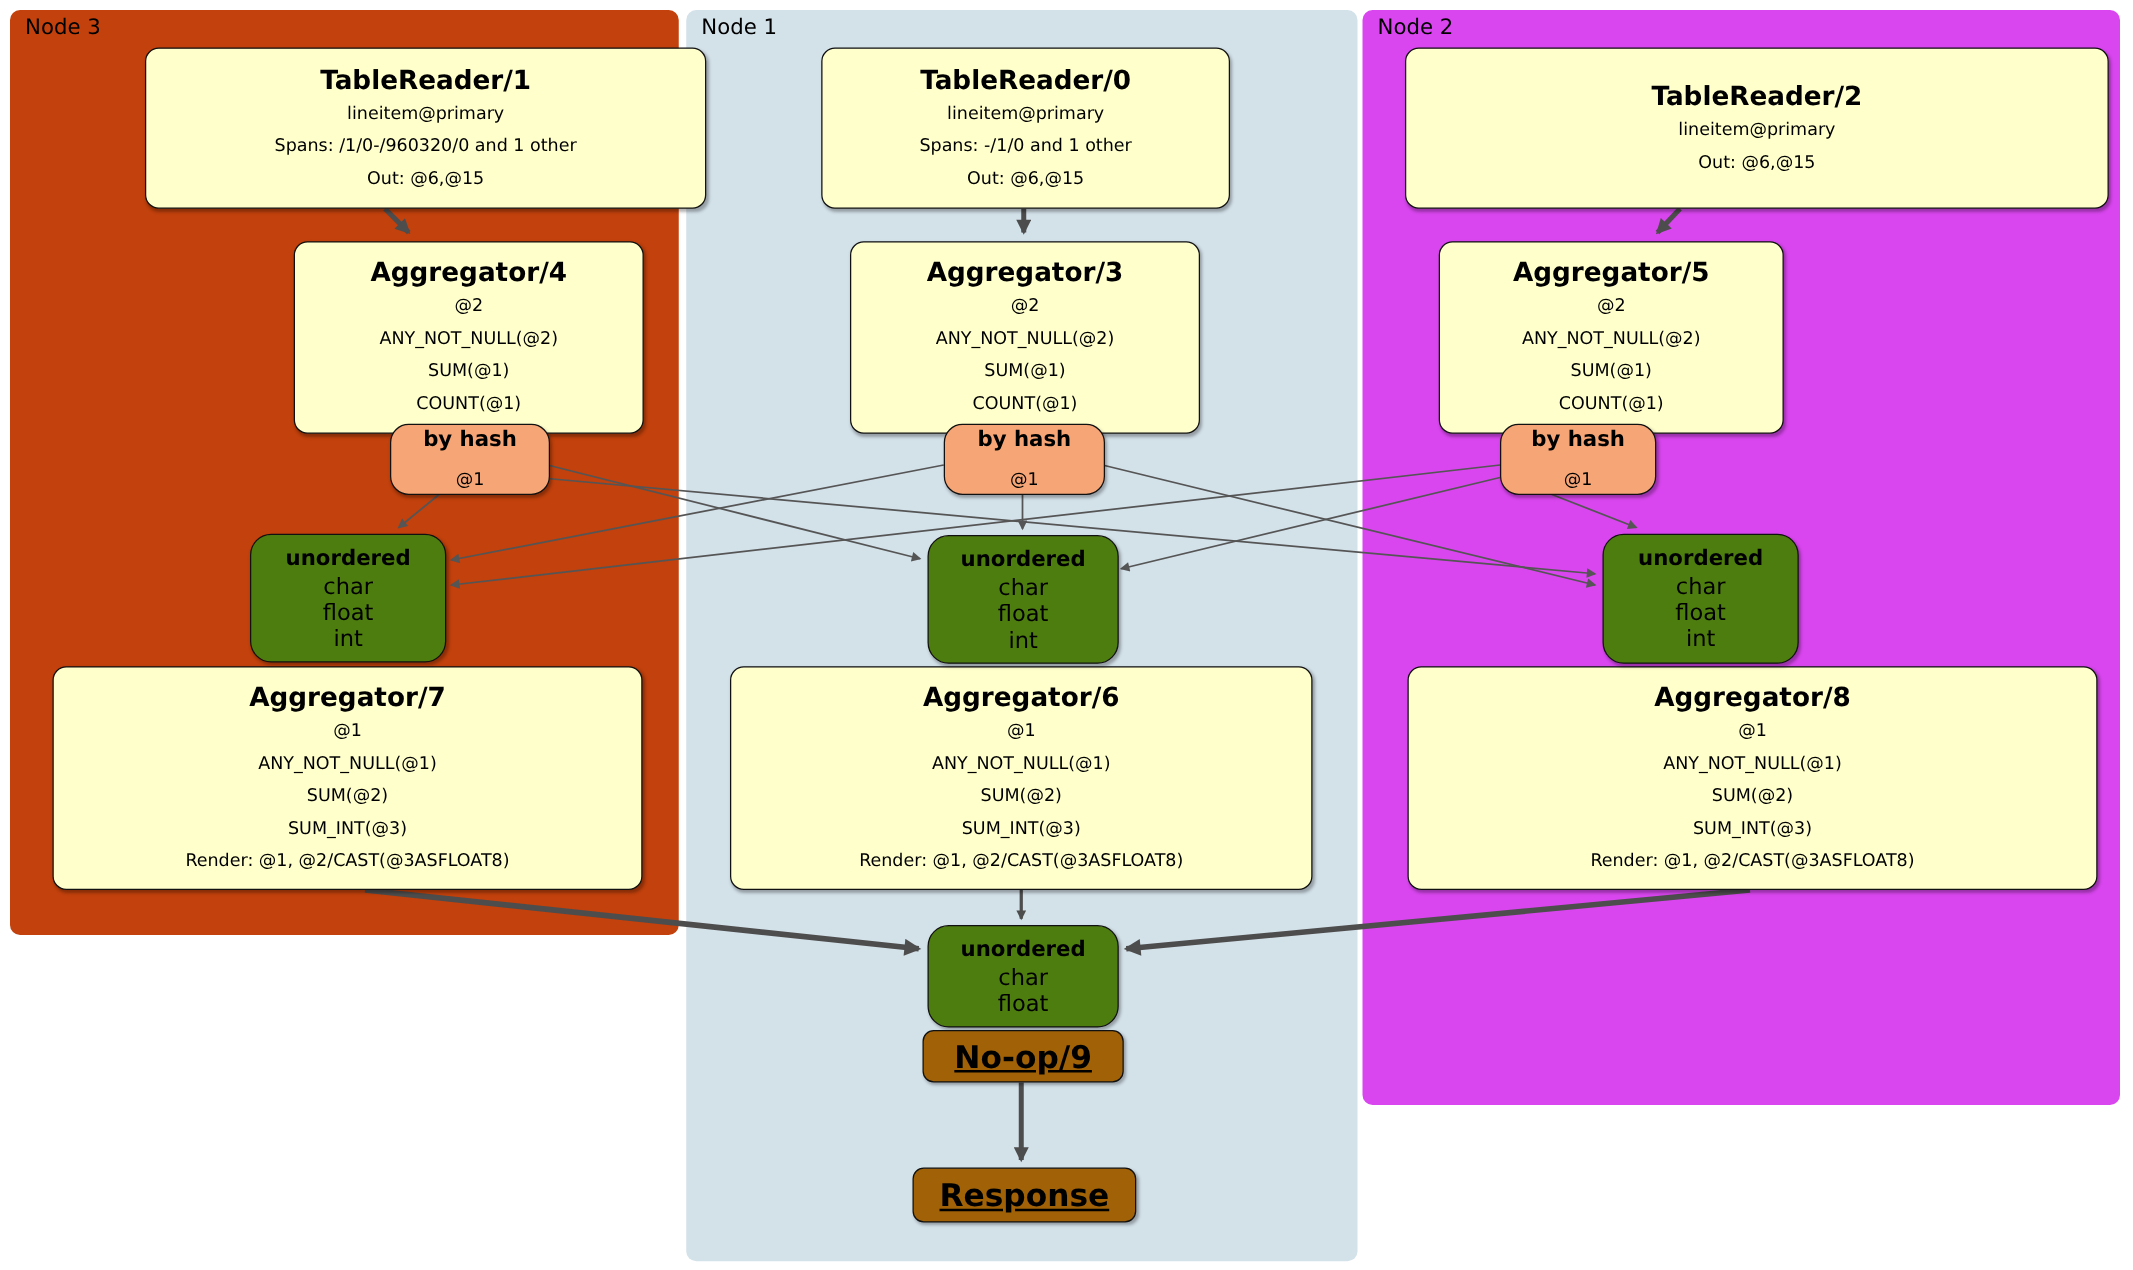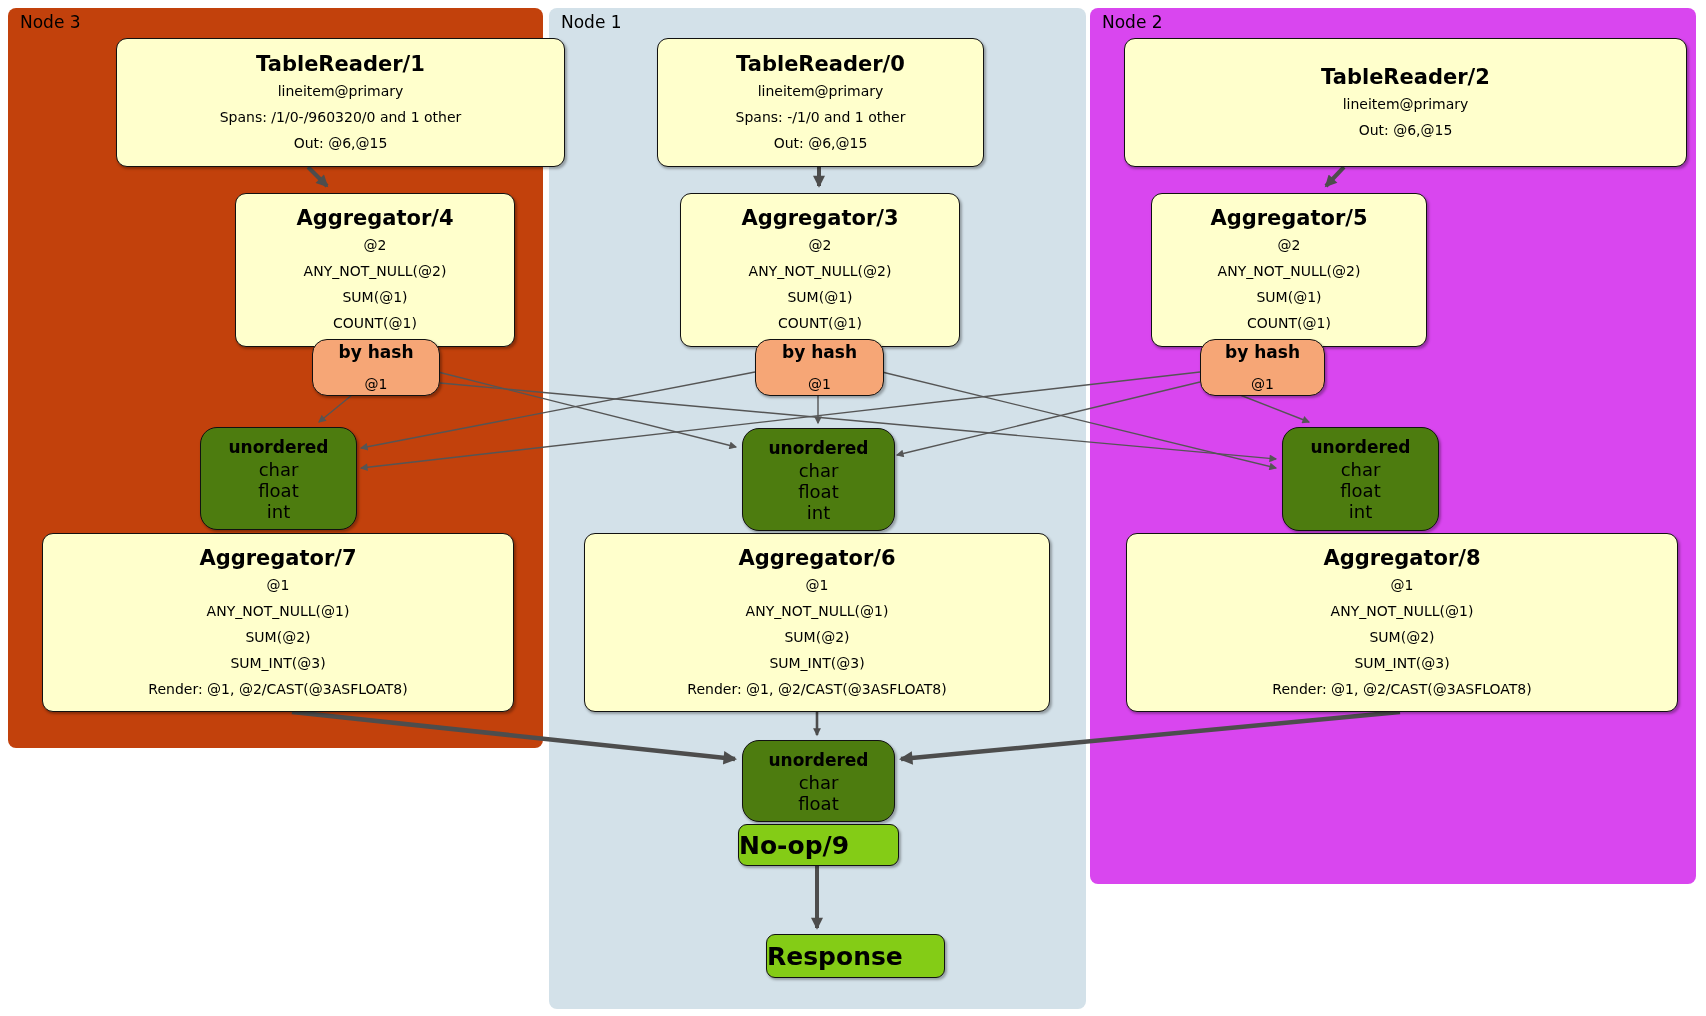--- a/index.html
+++ b/index.html
@@ -30,24 +30,24 @@
   .router-sub{font-size:14px;line-height:17px;}
   .sync{
     position:absolute;background:#4d7c0f;border:1.7px solid #111;
     border-radius:17px;z-index:4;display:flex;flex-direction:column;
     justify-content:center;align-items:center;text-align:center;
     box-shadow:1.5px 2px 2.5px rgba(0,0,0,0.30);
   }
   .sync-label{font-weight:bold;font-size:17px;line-height:23px;}
   .sync-line{font-size:18px;line-height:21px;}
   .endbox{
-    position:absolute;background:#84cc16;border:1.9px solid #111;
-    border-radius:9px;z-index:4;display:flex;
+    position:absolute;background:#a16207;border:1.9px solid #111;
+    border-radius:9px;z-index:4;display:flex;justify-content:center;
     align-items:center;font-weight:bold;font-size:25px;
-    box-shadow:1.5px 2px 2.5px rgba(0,0,0,0.30);white-space:nowrap;
+    box-shadow:1.5px 2px 2.5px rgba(0,0,0,0.30);white-space:nowrap;text-decoration:underline;
   }
 </style>
 </head>
 <body>
 
 <div class="canvas">
 
   <div class="region" style="left:8px;top:8px;width:535px;height:740px;background:#c2410c;">
     <div class="region-label">Node 3</div>
   </div>
@@ -186,17 +186,17 @@
 
   <div class="sync" style="left:742px;top:740px;width:151px;height:80px;">
     <div class="sync-label">unordered</div>
     <div class="sync-line">char</div>
     <div class="sync-line">float</div>
   </div>
 
   <div class="endbox" style="left:738px;top:824px;width:159px;height:40px;">
     <span>No-op/9</span>
   </div>
-  <div class="endbox" style="left:766px;top:934px;width:177px;height:42px;">
+  <div class="endbox" style="left:730px;top:934px;width:177px;height:42px;">
     <span>Response</span>
   </div>
 
 </div>
 
 </body></html>

